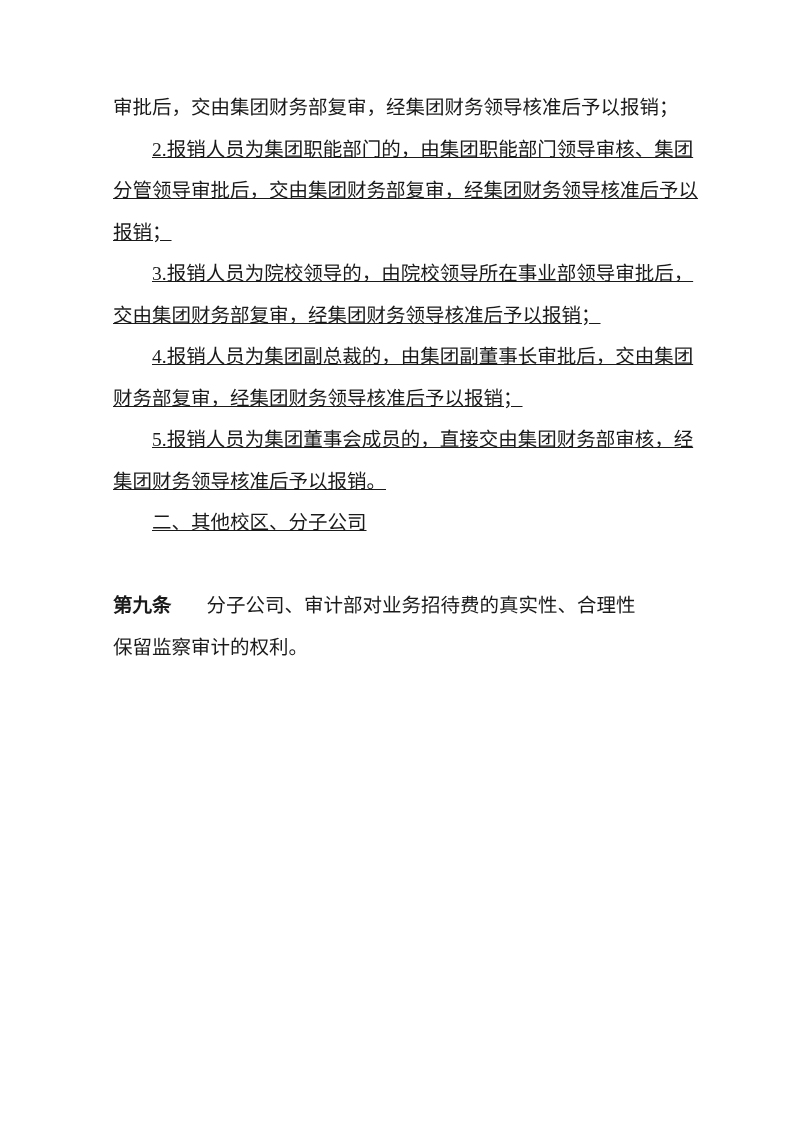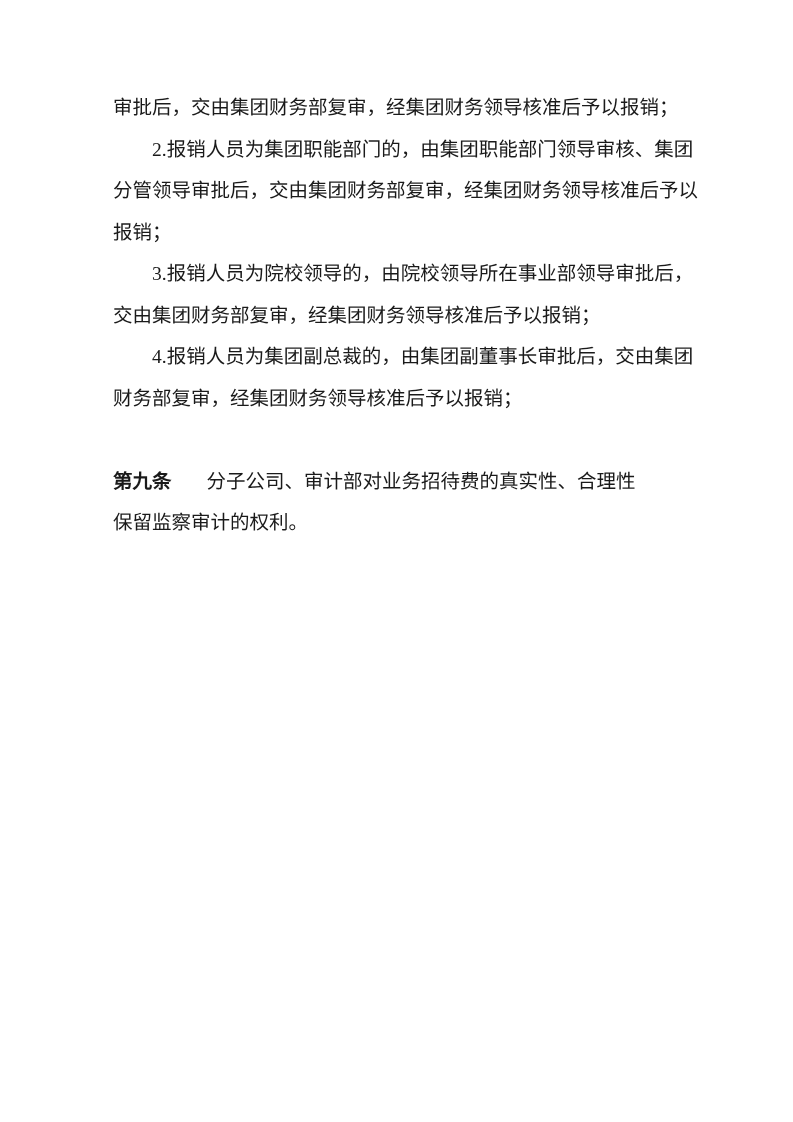--- a/index.html
+++ b/index.html
@@ -23,20 +23,21 @@
     color: #1a1a1a;
   }
   .page p, .page h2 {
     margin: 0;
     line-height: 41.5px;
     white-space: pre-line;
     text-align: justify;
   }
   .indent {
     text-indent: 2em;
+    text-decoration: underline;
   }
   .chapter-heading {
     text-align: center;
     font-weight: bold;
     font-size: 20px;
     letter-spacing: 0.5px;
   }
   .article {
     text-indent: 2em;
   }
@@ -58,21 +59,24 @@
   <p class="body-para indent">2.报销人员为集团职能部门的，由集团职能部门领导审核、集团
 分管领导审批后，交由集团财务部复审，经集团财务领导核准后予以
 报销；</p>
 
   <p class="body-para indent">3.报销人员为院校领导的，由院校领导所在事业部领导审批后，
 交由集团财务部复审，经集团财务领导核准后予以报销；</p>
 
   <p class="body-para indent">4.报销人员为集团副总裁的，由集团副董事长审批后，交由集团
 财务部复审，经集团财务领导核准后予以报销；</p>
 
+  <p class="body-para indent">5.报销人员为集团董事会成员的，直接交由集团财务部审核，经
+集团财务领导核准后予以报销。</p>
 
+  <p class="body-para indent">二、其他校区、分子公司</p>
 
 
 
   <p class="article">
     <span class="article-label gap-wide">第九条</span><span class="article-text">分子公司、审计部对业务招待费的真实性、合理性
 保留监察审计的权利。</span>
   </p>
 
 
   <p class="article sp-lg">

